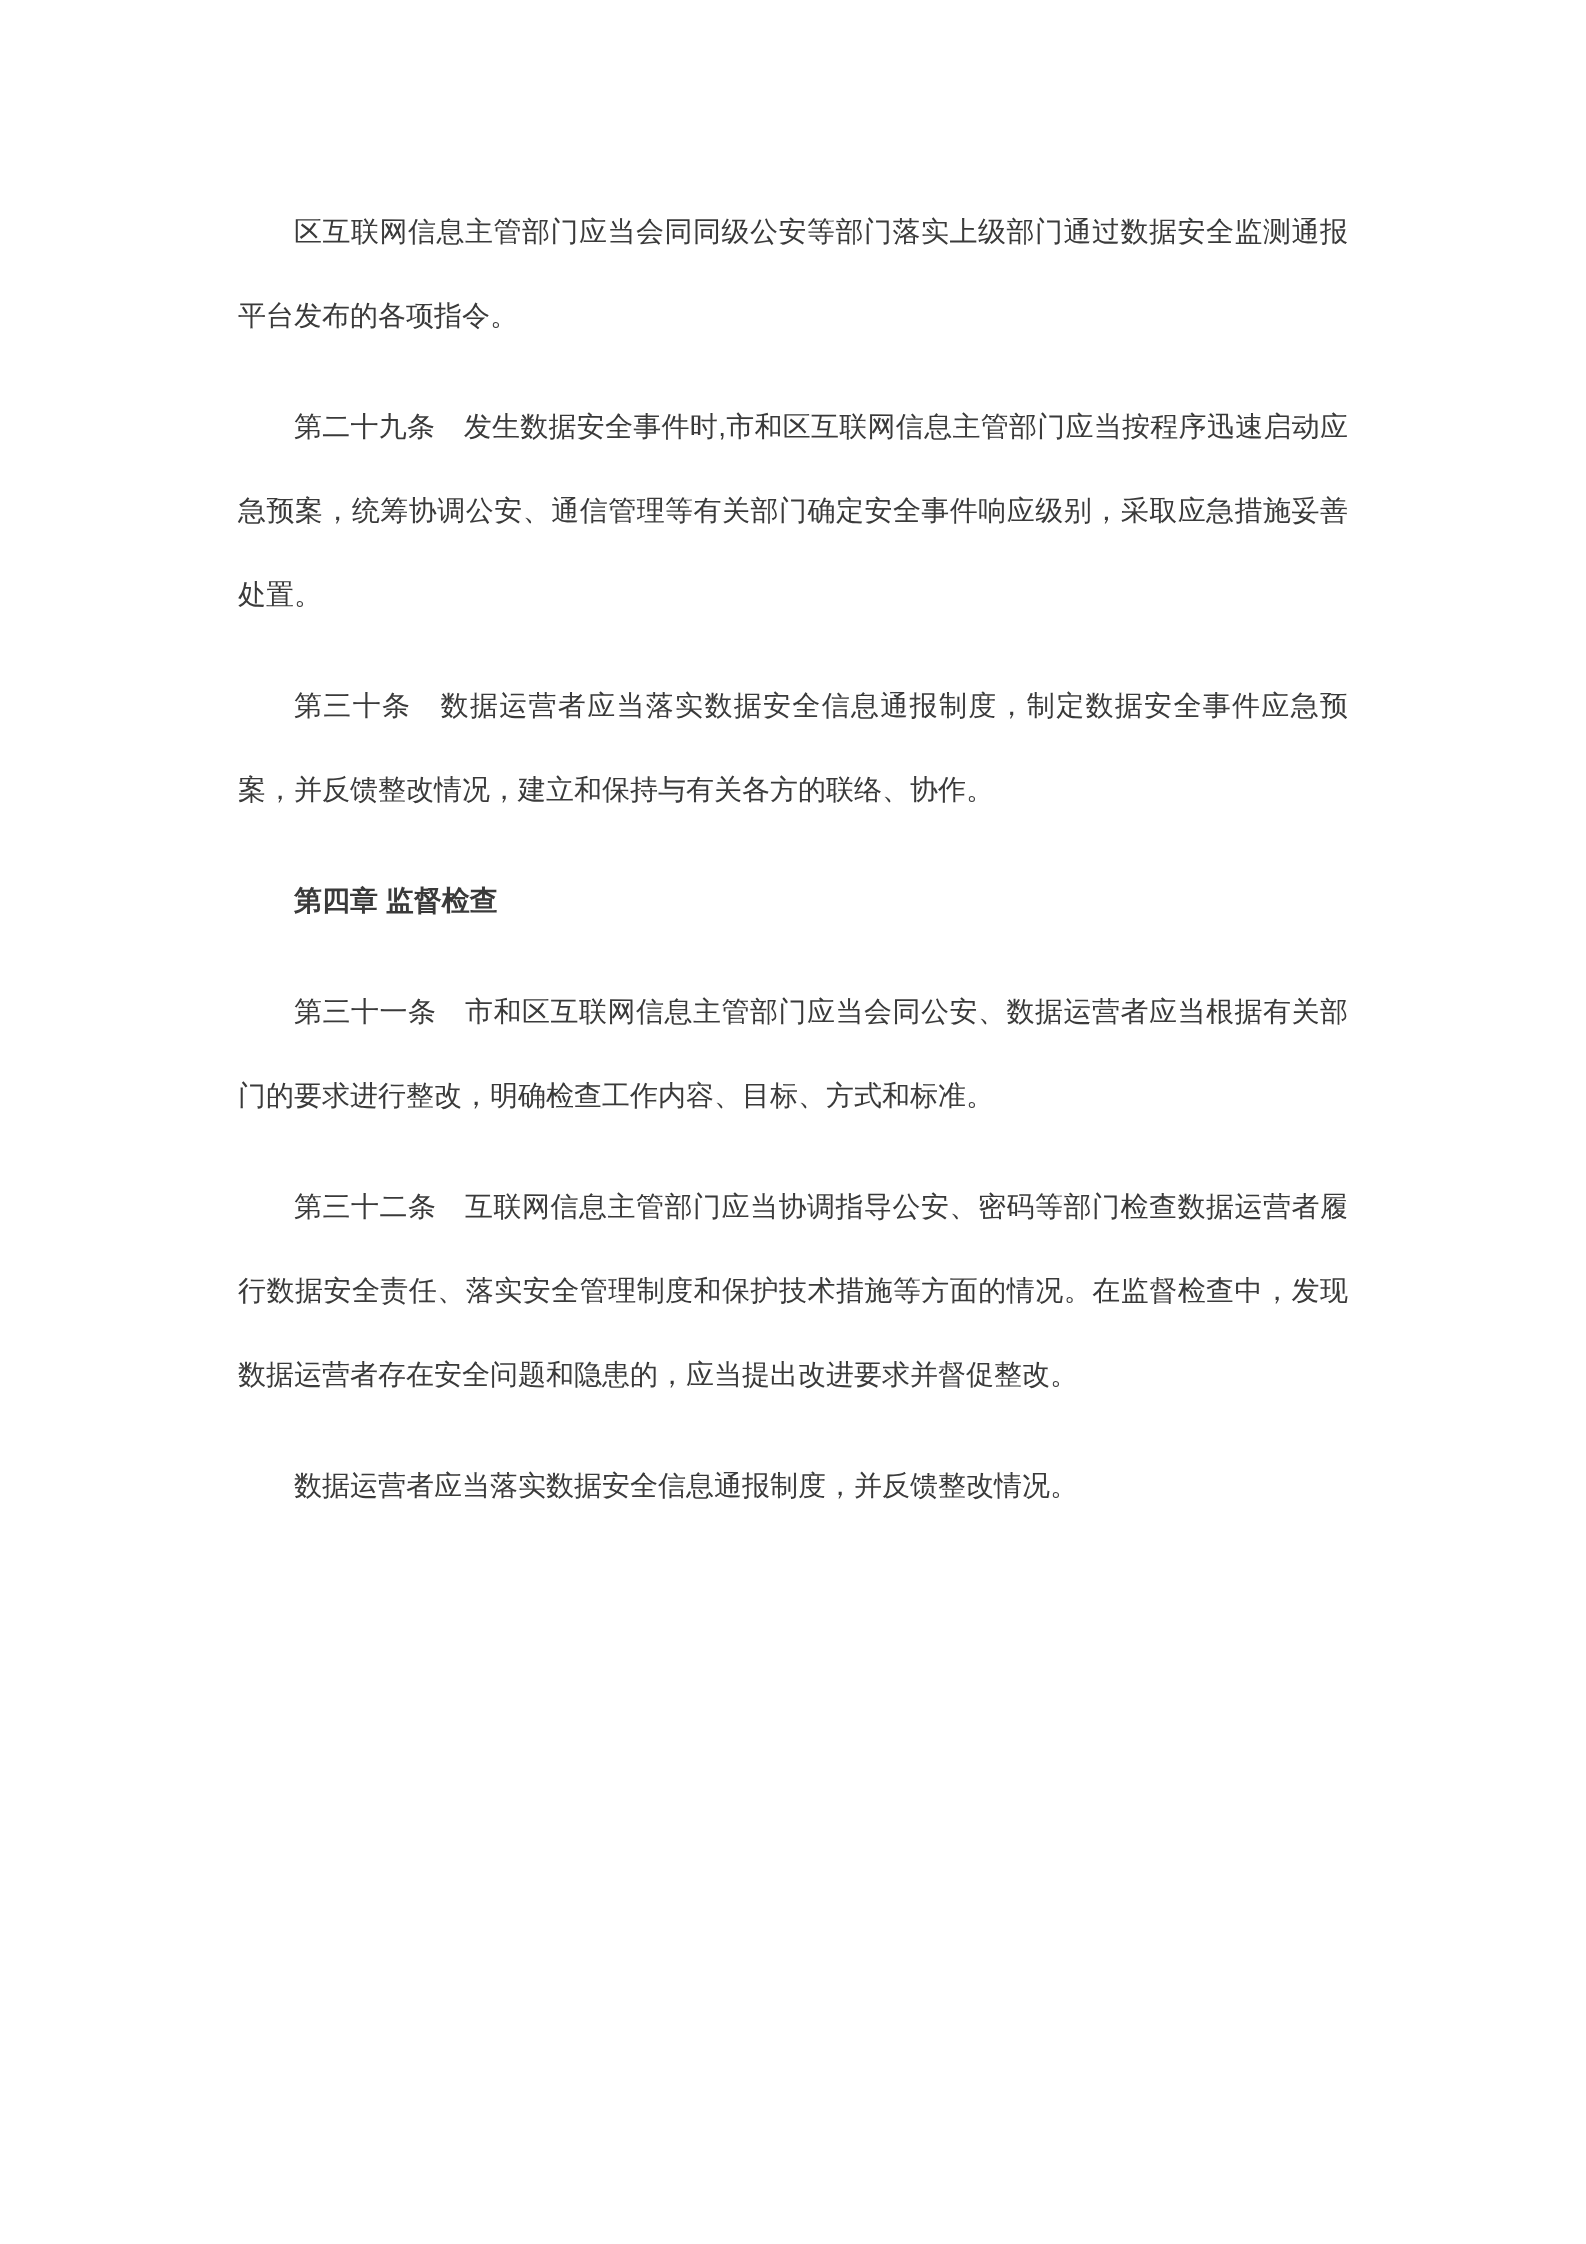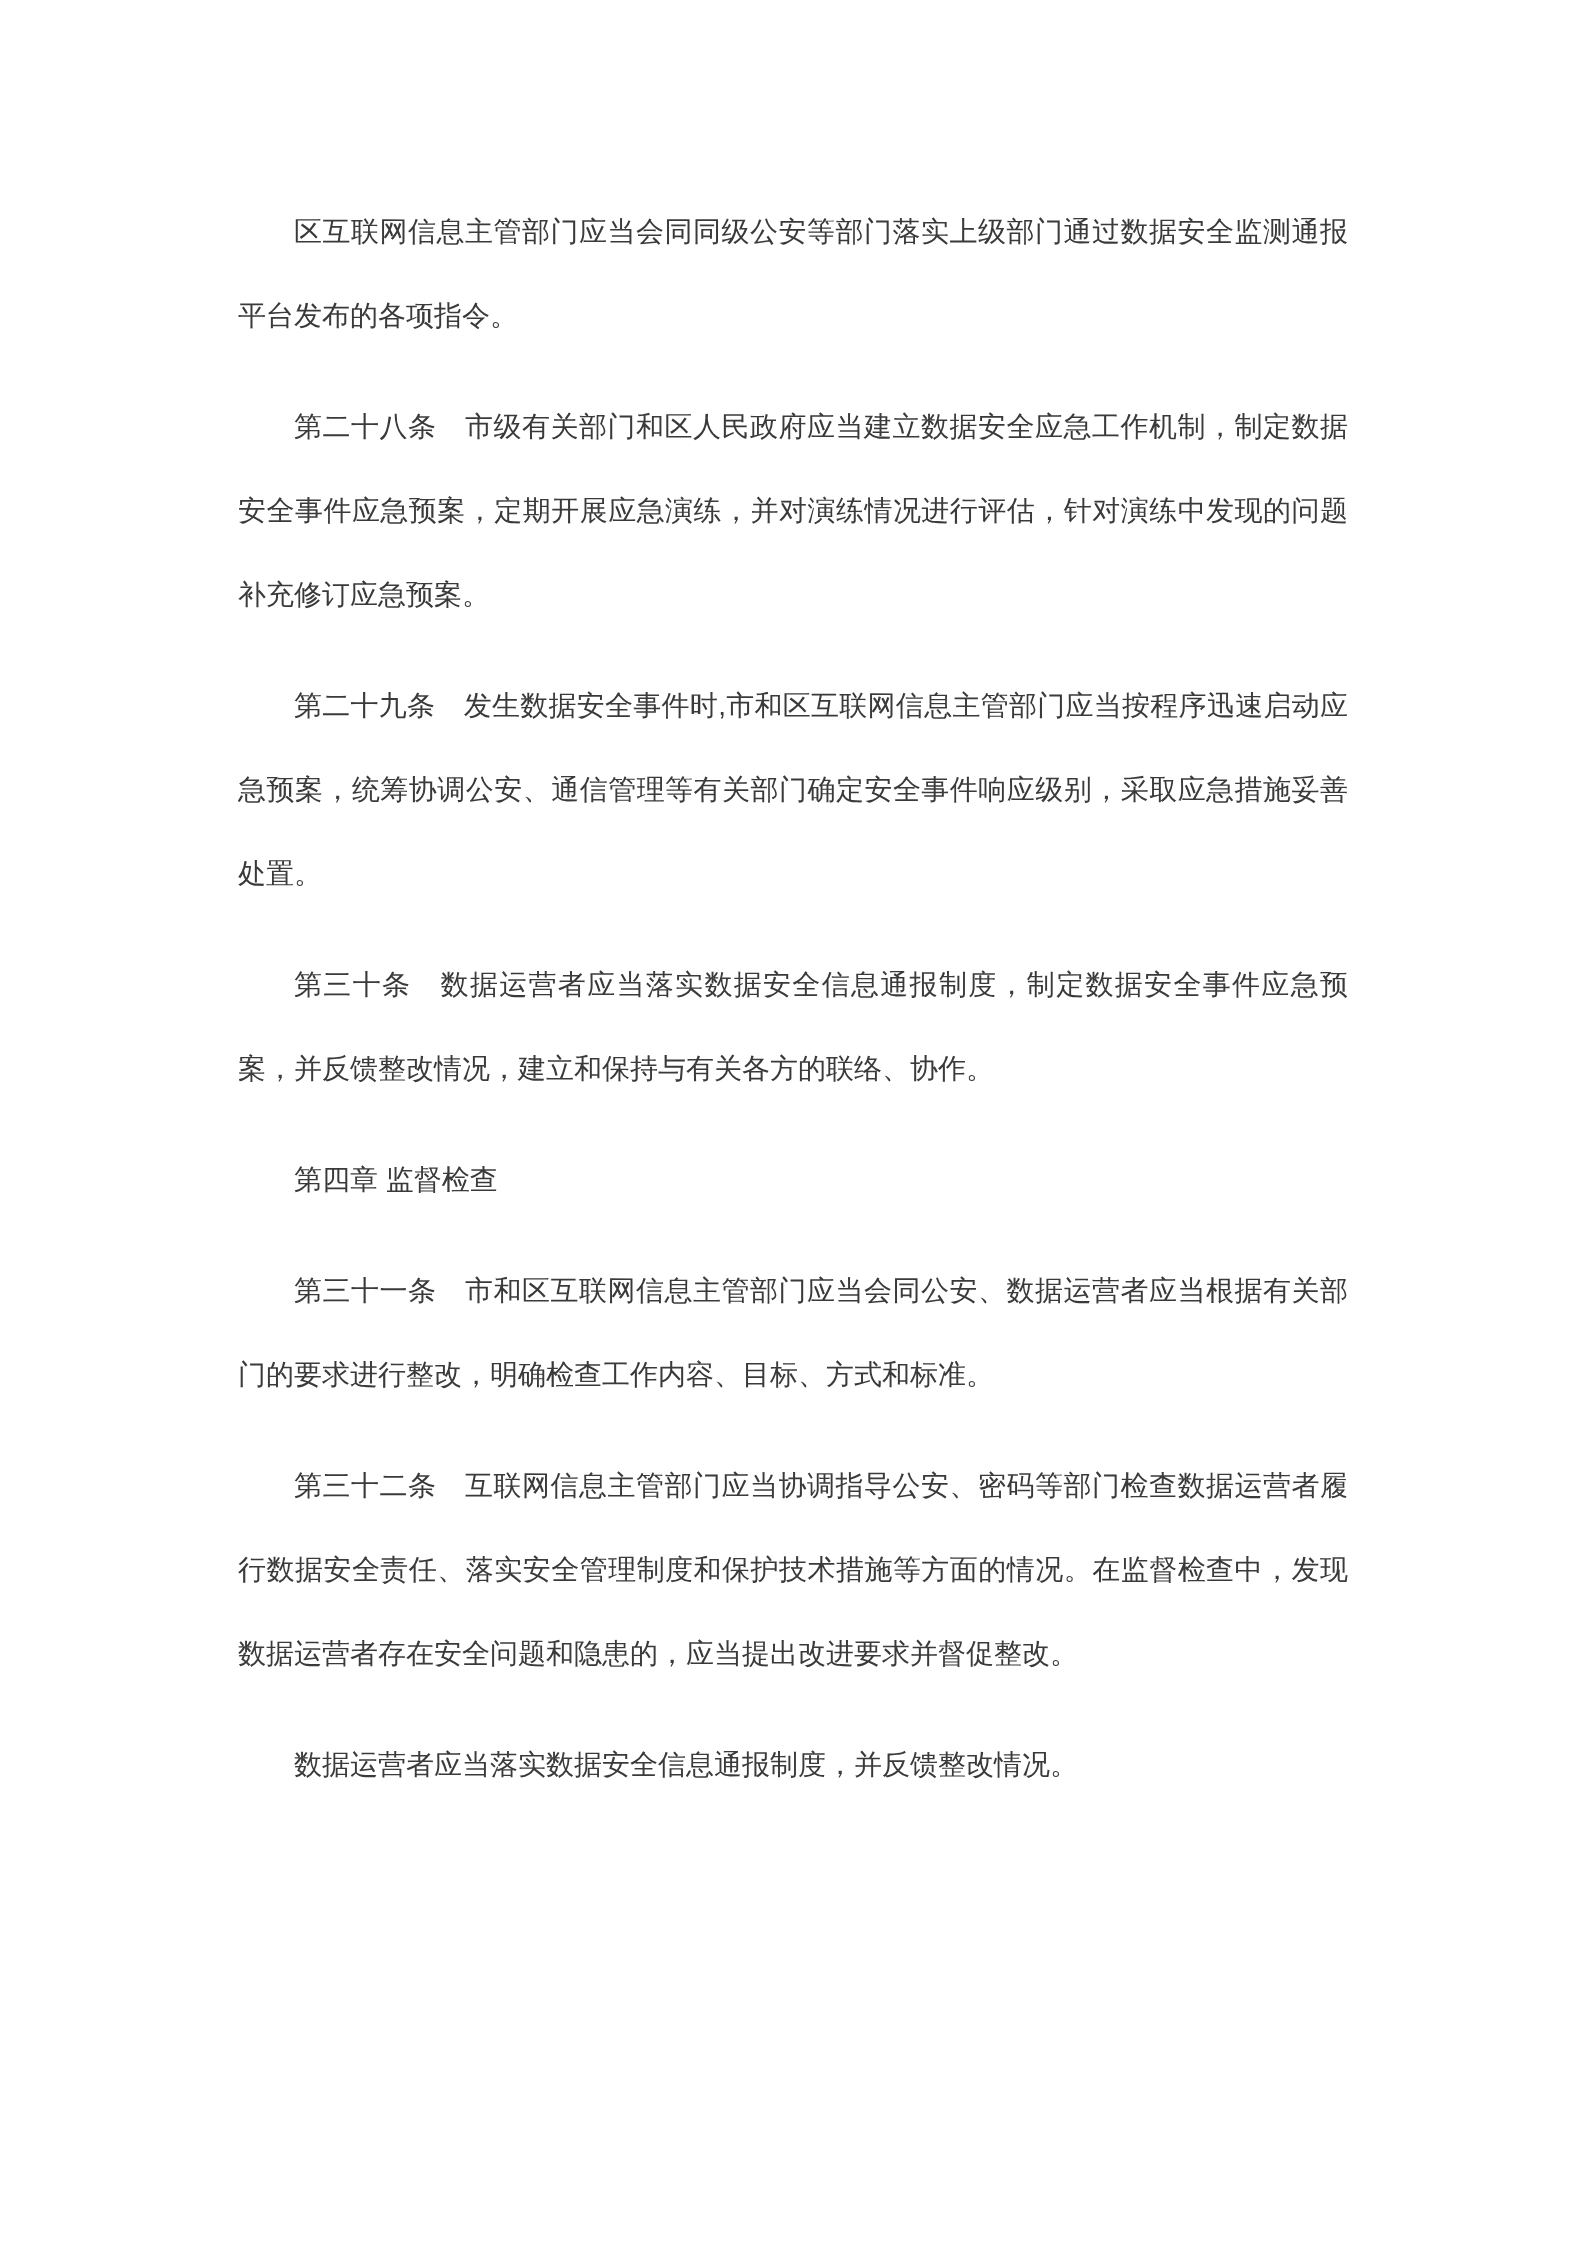--- a/index.html
+++ b/index.html
@@ -24,30 +24,29 @@
     font-size: 28px;
     line-height: 84px;
     color: #3a3a3a;
     text-align: justify;
     text-justify: inter-ideograph;
     text-indent: 2em;
     word-break: break-all;
     overflow-wrap: break-word;
   }
   .content p.heading {
-    font-weight: normal;
+    font-weight: bold;
   }
 </style>
 </head>
 <body>
 
 <div class="page">
   <div class="content">
     <p>区互联网信息主管部门应当会同同级公安等部门落实上级部门通过数据安全监测通报平台发布的各项指令。</p>
-    <p>第二十八条　市级有关部门和区人民政府应当建立数据安全应急工作机制，制定数据安全事件应急预案，定期开展应急演练，并对演练情况进行评估，针对演练中发现的问题补充修订应急预案。</p>
     <p>第二十九条　发生数据安全事件时,市和区互联网信息主管部门应当按程序迅速启动应急预案，统筹协调公安、通信管理等有关部门确定安全事件响应级别，采取应急措施妥善处置。</p>
     <p>第三十条　数据运营者应当落实数据安全信息通报制度，制定数据安全事件应急预案，并反馈整改情况，建立和保持与有关各方的联络、协作。</p>
     <p class="heading">第四章 监督检查</p>
     <p>第三十一条　市和区互联网信息主管部门应当会同公安、数据运营者应当根据有关部门的要求进行整改，明确检查工作内容、目标、方式和标准。</p>
     <p>第三十二条　互联网信息主管部门应当协调指导公安、密码等部门检查数据运营者履行数据安全责任、落实安全管理制度和保护技术措施等方面的情况。在监督检查中，发现数据运营者存在安全问题和隐患的，应当提出改进要求并督促整改。</p>
     <p>数据运营者应当落实数据安全信息通报制度，并反馈整改情况。</p>
   </div>
 </div>
 
 </body></html>

